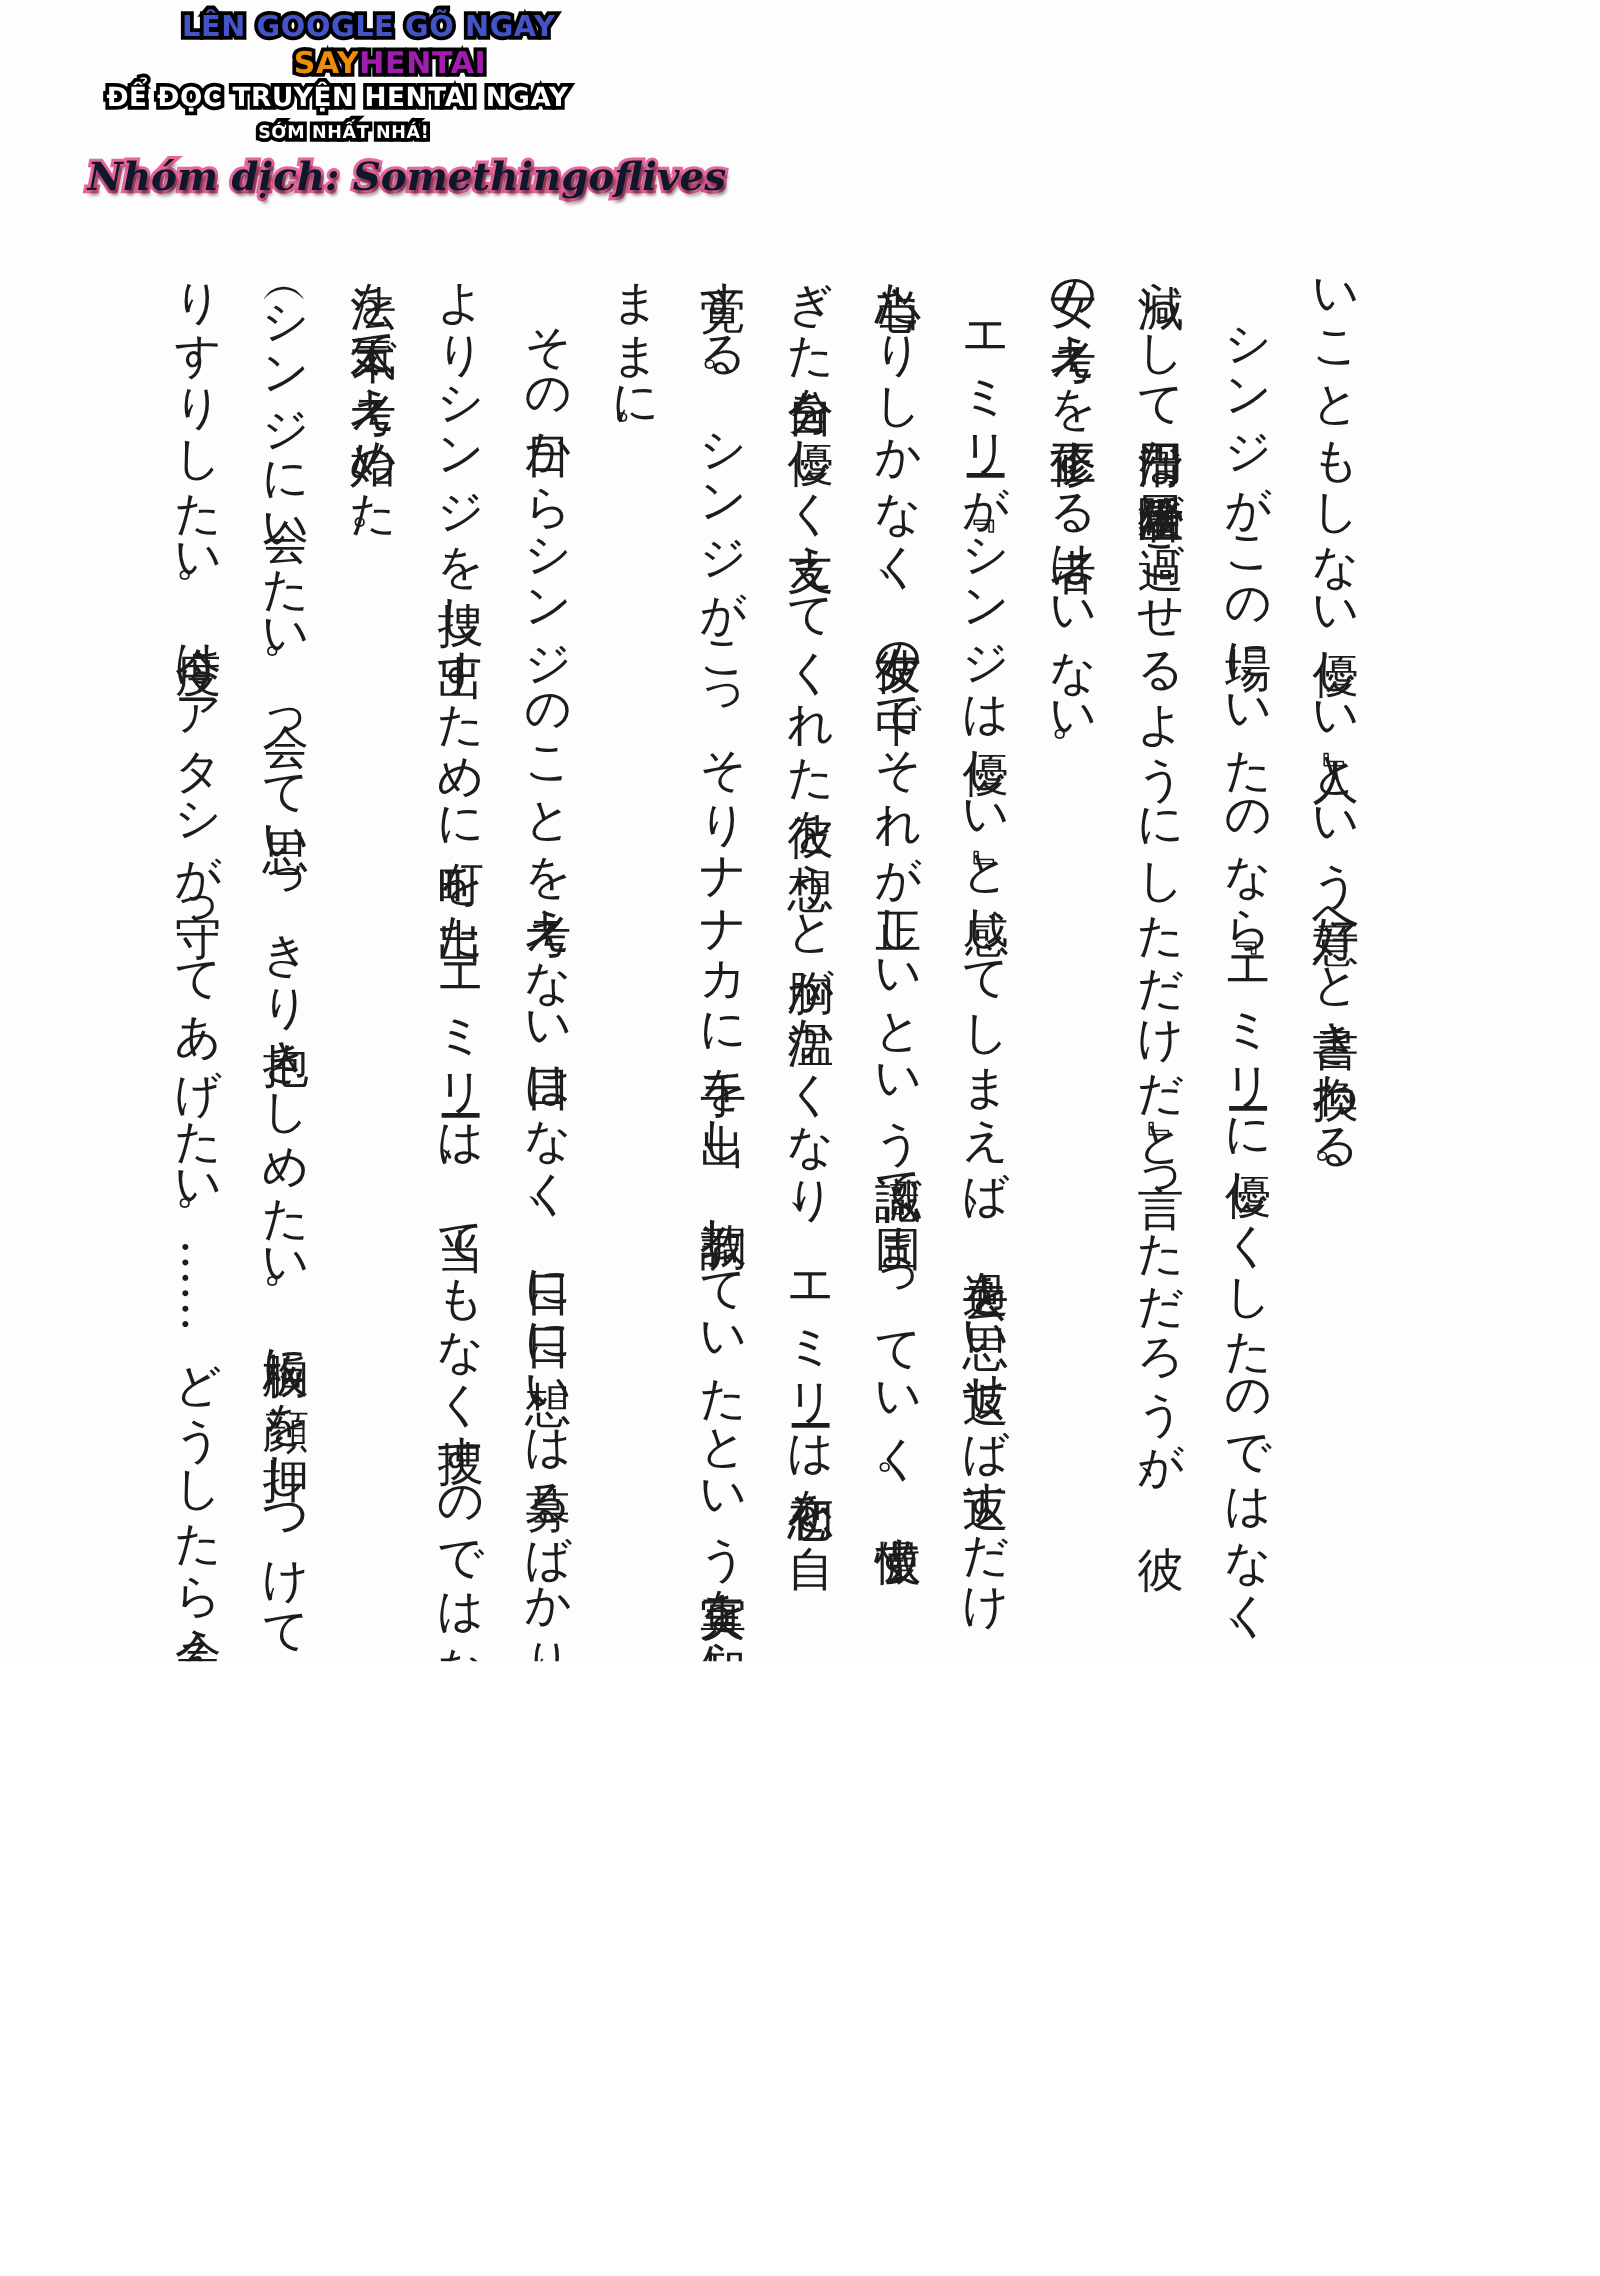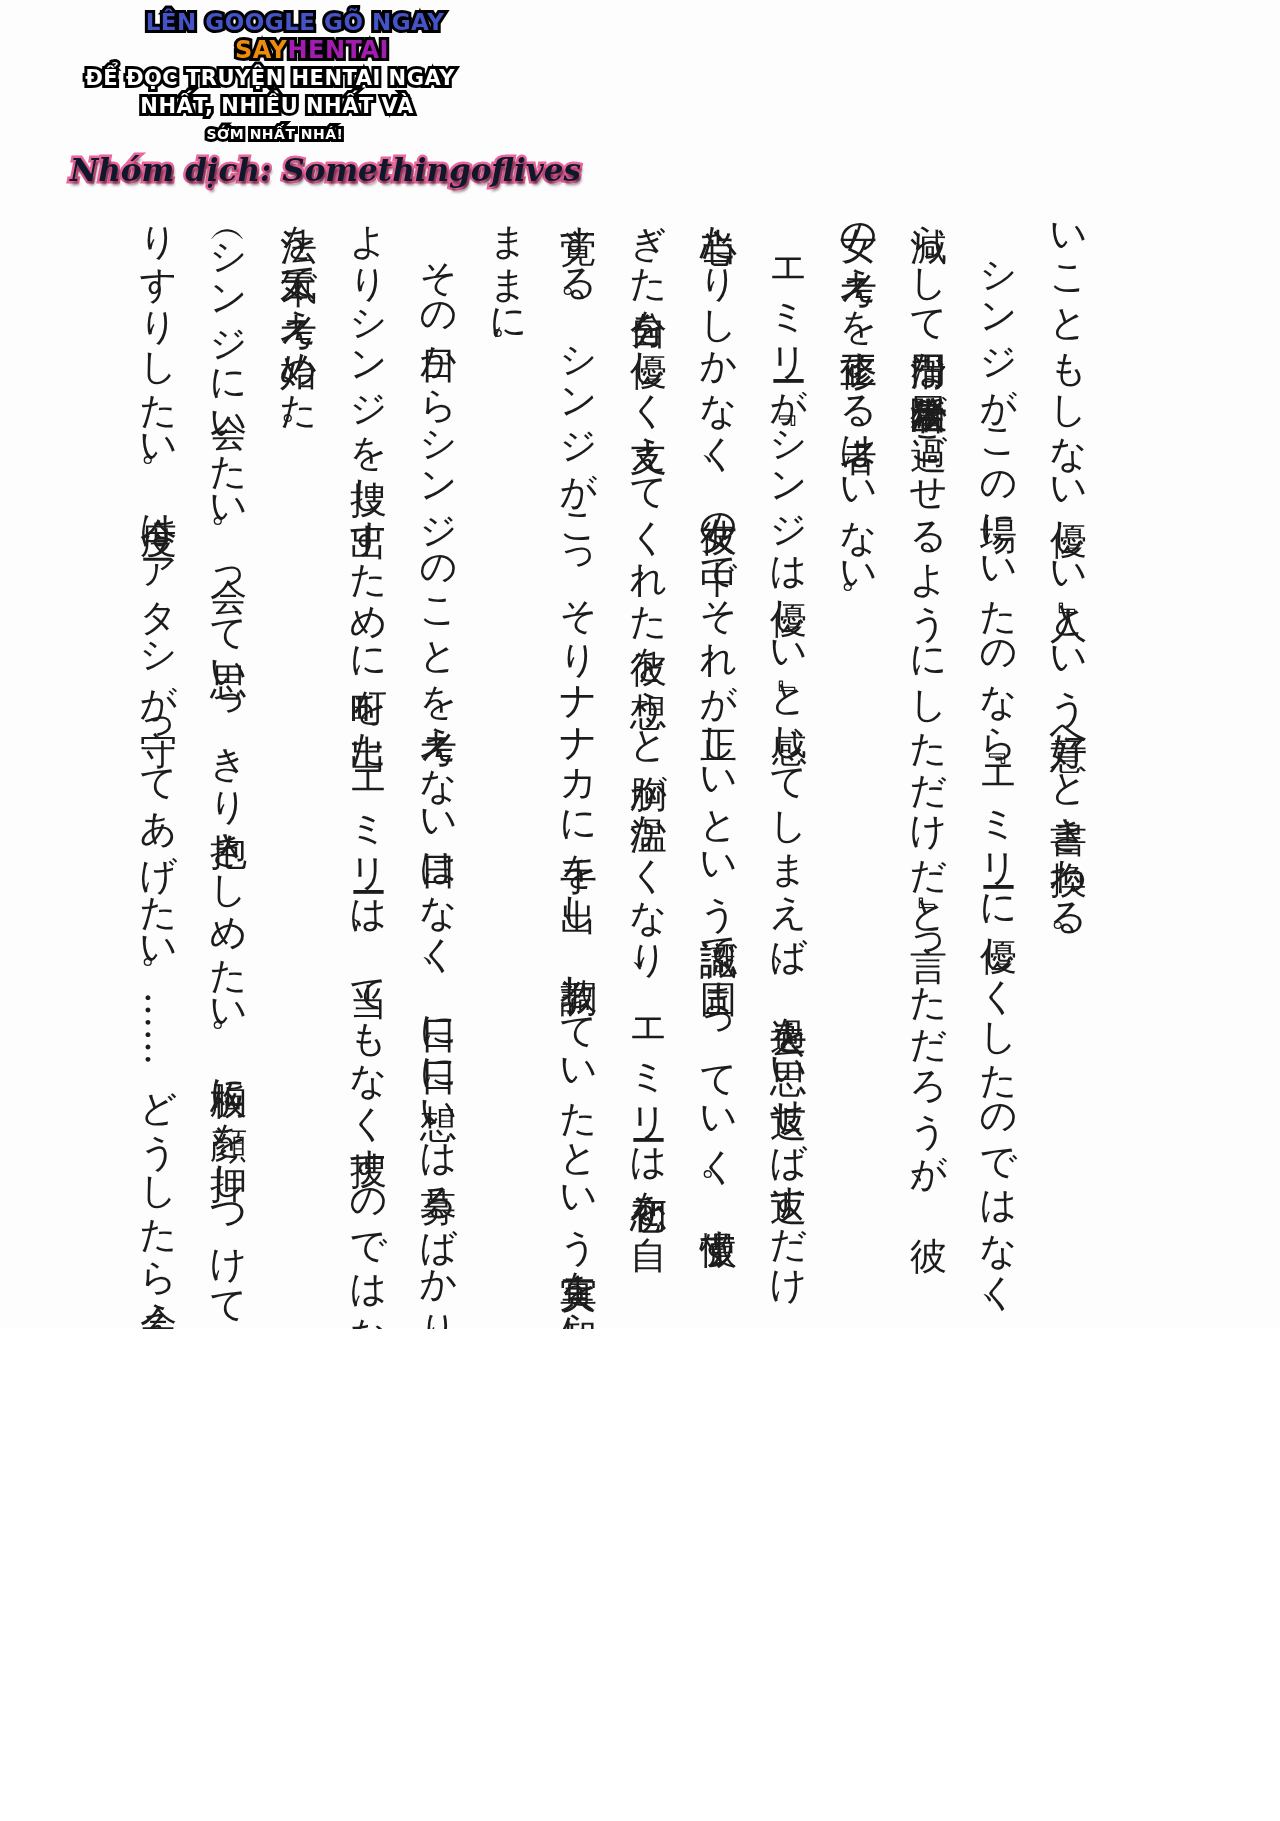--- a/index.html
+++ b/index.html
@@ -81,21 +81,20 @@
 </style>
 </head>
 <body>
 
 <div class="page">
 
   <div class="banner">
     <div class="bline b1">LÊN GOOGLE GÕ NGAY</div>
     <div class="bline b2"><span class="say">SAY</span><span class="hentai">HENTAI</span></div>
     <div class="bline b3">ĐỂ ĐỌC TRUYỆN HENTAI NGAY</div>
-    <div class="bline b4">NHẤT, NHIỀU NHẤT VÀ</div>
     <div class="bline b5">SỚM NHẤT NHÁ!</div>
     <div class="credit">Nhóm dịch: Somethingoflives</div>
   </div>
 
   <div class="text-block">
     <p class="tcol">いこともしない優しい人』という好意へと書き換わる。</p>
     <p class="tcol indent-full">シンジがこの場にいたのなら『エミリーに優しくしたのではなく、揉めごとを</p>
     <p class="tcol">減らして円滑な冒険者生活が過ごせるようにしただけだ』と言っただろうが、彼</p>
     <p class="tcol">女の考えを修正する者はいない。</p>
     <p class="tcol indent-full">エミリーが『シンジは優しい』と感じてしまえば、過去を思い返せば返すだけ</p>

